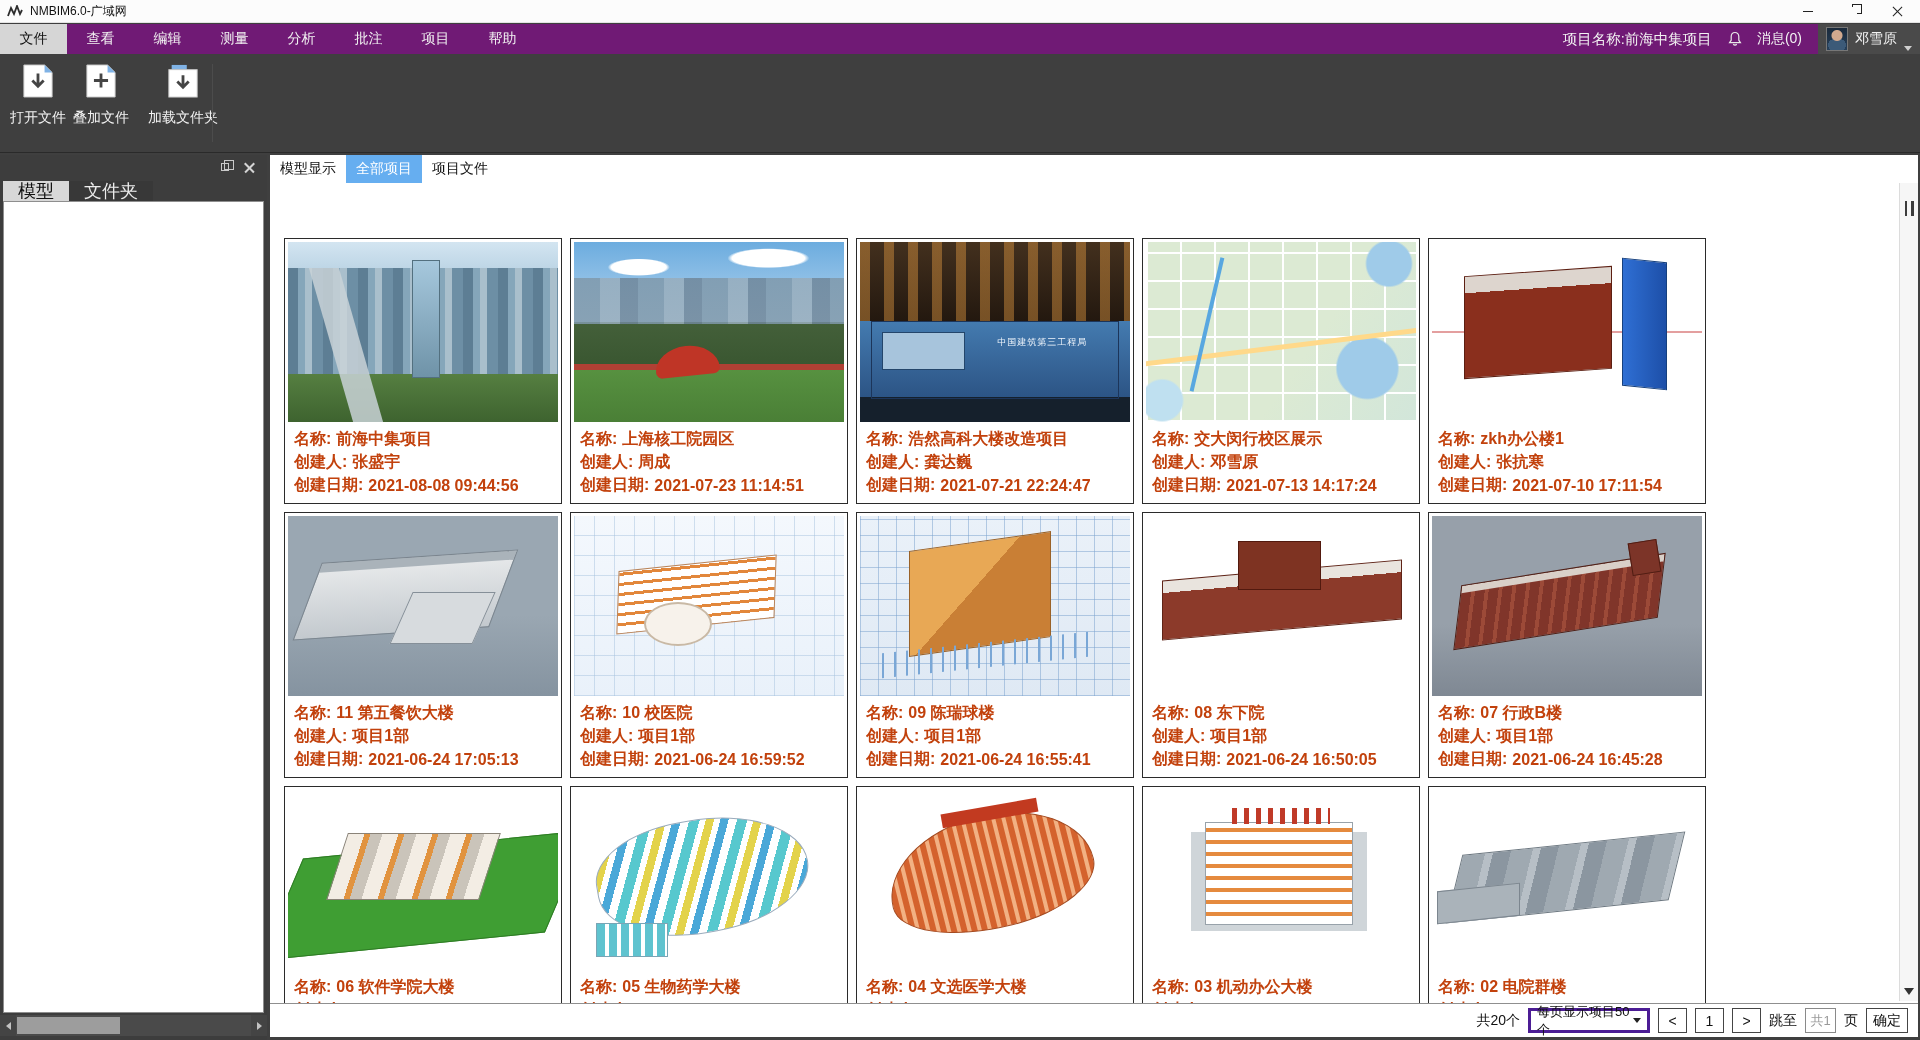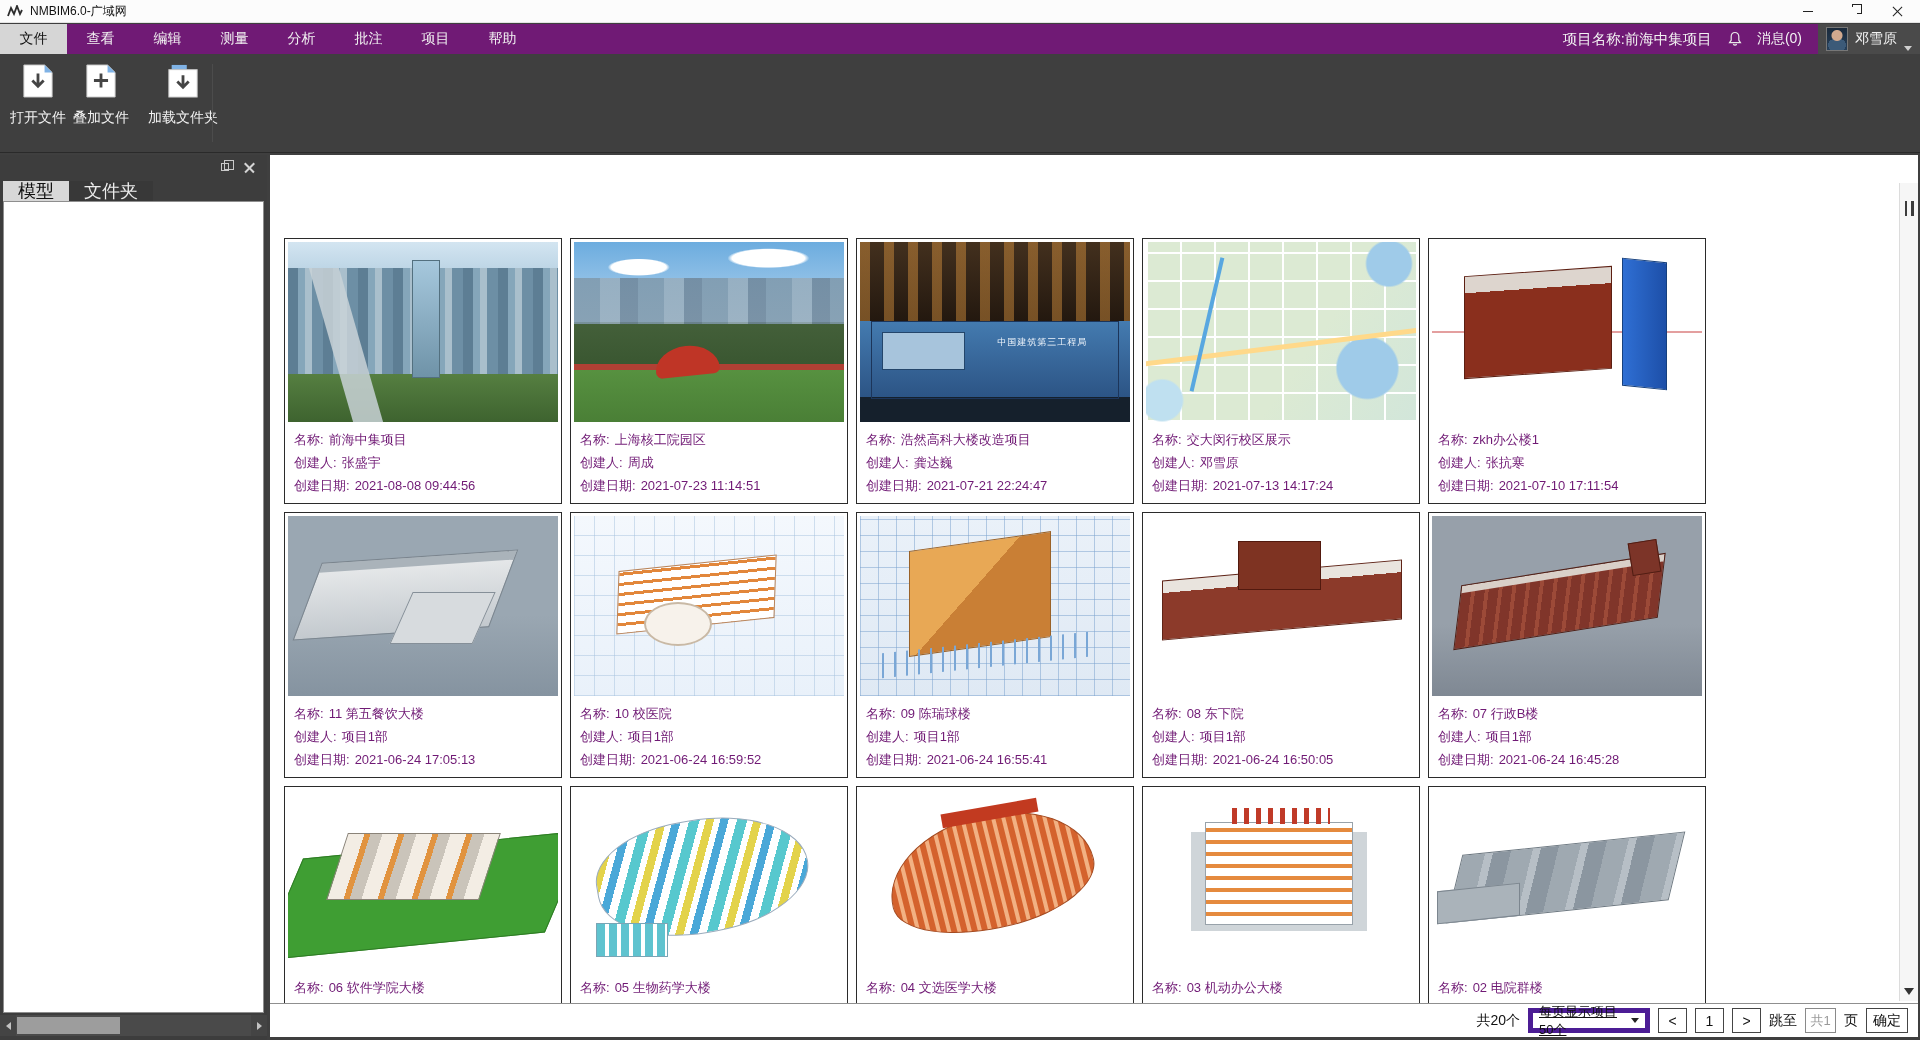--- a/index.html
+++ b/index.html
@@ -73,32 +73,32 @@
   .vscroll-grip i { display:block; width:2.5px; height:15px; background:#3c3c3c; }
   .vscroll-down { position:absolute; bottom:6px; left:4px; width:0; height:0;
                   border-left:5px solid transparent; border-right:5px solid transparent; border-top:7px solid #333; }
 
   .cards-viewport { position:absolute; left:0; right:20px; top:28px; height:820px; overflow:hidden; }
   .cards-grid { display:grid; grid-template-columns:repeat(5,278px); grid-auto-rows:266px;
                 column-gap:8px; row-gap:8px; padding:55px 0 0 14px; }
   .card { position:relative; border:1px solid #2b2b2b; background:#fff; }
   .thumb { position:absolute; left:3px; right:3px; top:3px; height:180px; overflow:hidden; background:#fff; }
   .thumb::before, .thumb::after { content:""; position:absolute; }
-  .meta { position:absolute; left:0; right:0; top:187px; bottom:0; padding:2px 9px; font-size:13px; color:#701a75; }
+  .meta { position:absolute; left:0; right:0; top:187px; bottom:0; padding:2px 9px; font-size:16px; color:#c2410c;font-weight:bold; }
   .meta .line { height:23px; display:flex; align-items:center; white-space:nowrap; overflow:hidden; }
   .meta .lbl { margin-right:5px; }
   .thumb-caption { position:absolute; left:40%; width:55%; top:52%; color:#eef4fb; font-size:9px;
                    text-align:center; letter-spacing:1px; z-index:3; }
 
   
   .pagination { position:absolute; left:0; right:0; bottom:0; height:34px; background:#fff; border-top:1px solid #8f8f8f;
                 display:flex; align-items:center; justify-content:flex-end; gap:8px; padding-right:10px;
                 font-size:14px; color:#111; z-index:5; }
-  .pg-select { width:122px; height:25px; border:5px solid #4c1d95; display:flex; align-items:center;
-               justify-content:space-between; padding:0 6px; font-size:13px;text-decoration:underline; }
+  .pg-select { width:122px; height:25px; border:3px solid #4c1d95; display:flex; align-items:center;
+               justify-content:space-between; padding:0 6px; font-size:13px; }
   .pg-caret { width:0; height:0; border-left:4px solid transparent; border-right:4px solid transparent; border-top:5px solid #222; }
   .pg-btn { height:25px; min-width:29px; border:1px solid #454545; display:flex; align-items:center;
             justify-content:center; background:#fff; padding:0 6px; }
   .pg-input { height:25px; width:31px; border:1px solid #8a8a8a; color:#9a9a9a; display:flex;
               align-items:center; justify-content:center; font-size:13px; }
   .pg-confirm { height:25px; min-width:42px; border:1px solid #454545; display:flex; align-items:center; justify-content:center; }
 
   
   [data-kind="city-render"] { background:
       linear-gradient(180deg,#d3e5f1,#bed6e6) 0 0/100% 26px no-repeat,
@@ -337,20 +337,35 @@
         </span>
       <span class="hs-handle"></span>
       <span class="hs-arrow right">
           <i class="tri-right"></i>
         </span>
     </div>
   </div>
 
   <div class="content">
 
+    <div class="tabstrip">
+
+        <div class="main-tab" data-active="false">
+          <span>模型显示</span>
+        </div>
+
+        <div class="main-tab" data-active="true">
+          <span>全部项目</span>
+        </div>
+
+        <div class="main-tab" data-active="false">
+          <span>项目文件</span>
+        </div>
+
+    </div>
 
     <div class="cards-viewport">
       <div class="cards-grid">
 
           <div class="card">
             <div class="thumb" data-kind="city-render">
               <div class="thumb-caption"></div>
             </div>
             <div class="meta">
               <div class="line">

